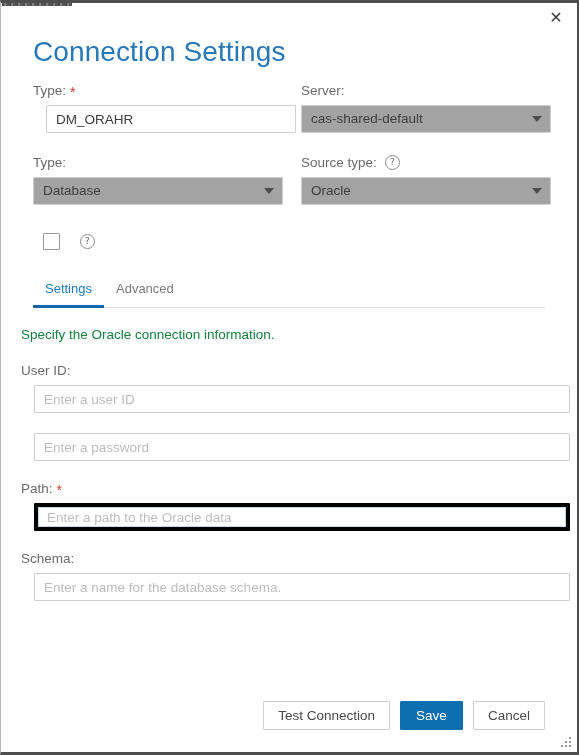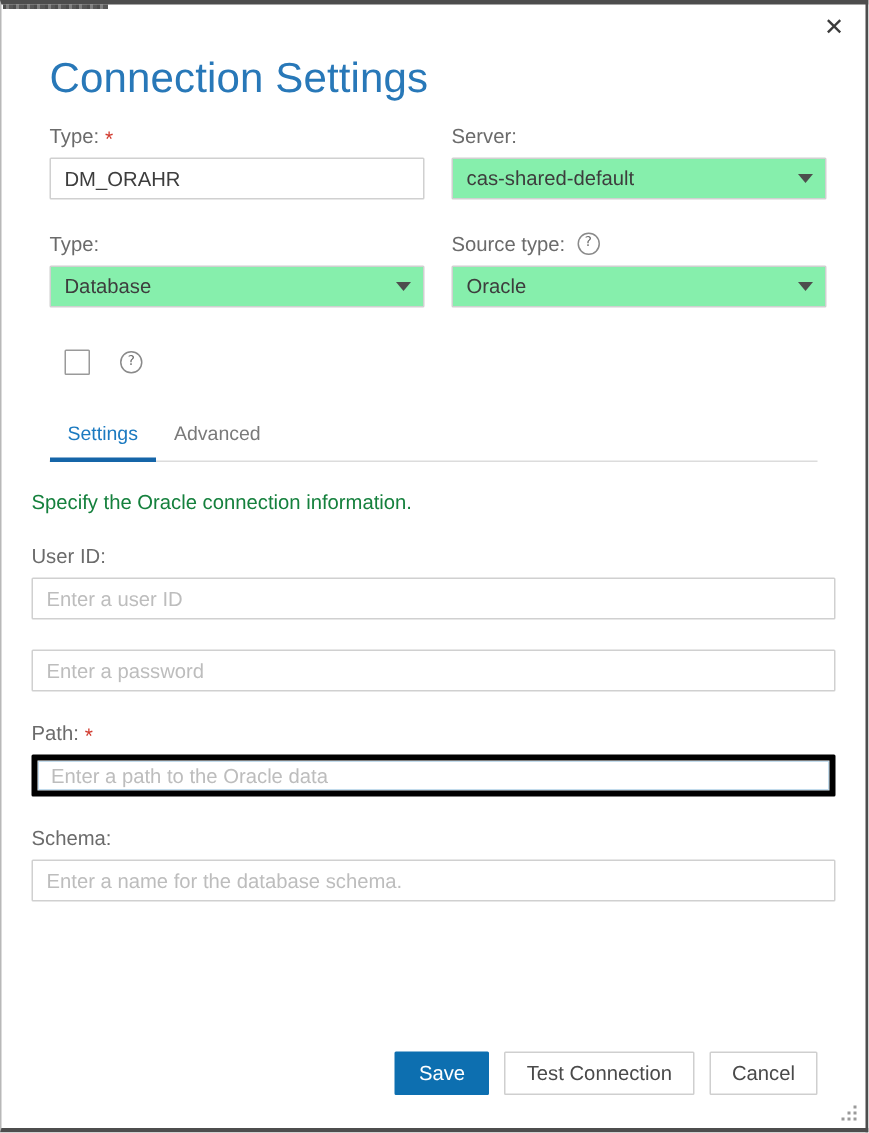--- a/index.html
+++ b/index.html
@@ -99,39 +99,40 @@
     width: 100%;
     height: 28px;
     border: 1px solid #d0d0d0;
     background: #ffffff;
     padding: 0 9px;
     font-size: 13.5px;
     color: #3d3d3d;
     font-family: "Liberation Sans", sans-serif;
     outline: none;
     border-radius: 1px;
+    margin-left: 13px;
   }
   .text-input::placeholder {
     color: #bdbdbd;
   }
   .text-input.focused {
     border: 4px solid #000000;
     box-shadow: 0 0 0 1px rgba(11,110,181,0.25) inset;
   }
   .select-wrap {
     position: relative;
     width: 100%;
     height: 28px;
   }
   .select-box {
     box-sizing: border-box;
     width: 100%;
     height: 28px;
     border: 1px solid #d0d0d0;
-    background: #86efac;
+    background: #a3a3a3;
     padding: 0 26px 0 9px;
     font-size: 13.5px;
     color: #3d3d3d;
     line-height: 26px;
     cursor: pointer;
     border-radius: 1px;
     white-space: nowrap;
     overflow: hidden;
   }
   .chevron-down-icon {
@@ -340,22 +341,22 @@
     <div class="field-block tight">
       <div class="field-label">
         <span>Schema:</span>
       </div>
       <input class="text-input" type="text" placeholder="Enter a name for the database schema." style="">
     </div>
 
   </div>
 
   <div class="footer">
+    <button class="btn">Test Connection</button>
     <button class="btn primary">Save</button>
-    <button class="btn">Test Connection</button>
     <button class="btn">Cancel</button>
   </div>
 
   <div class="resize-grip">
     <i style="right:0;bottom:0;"></i>
     <i style="right:4px;bottom:0;"></i>
     <i style="right:8px;bottom:0;"></i>
     <i style="right:0;bottom:4px;"></i>
     <i style="right:4px;bottom:4px;"></i>
     <i style="right:0;bottom:8px;"></i>

